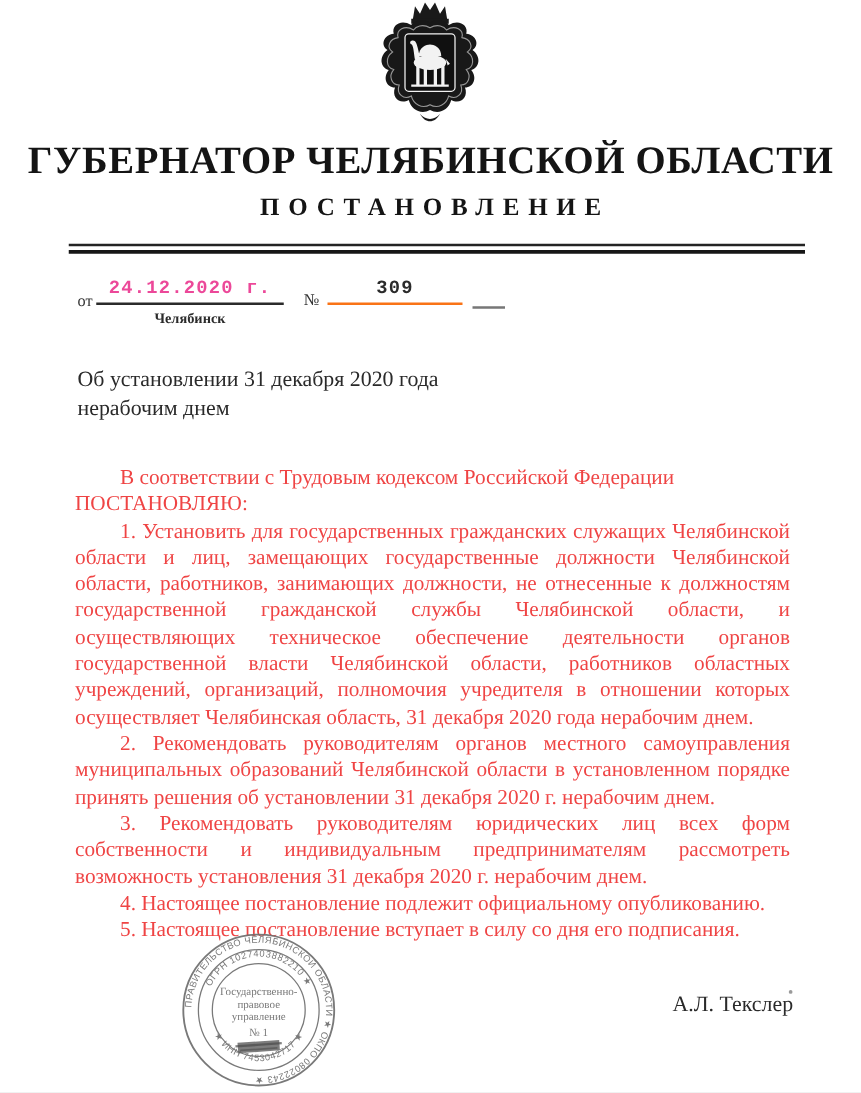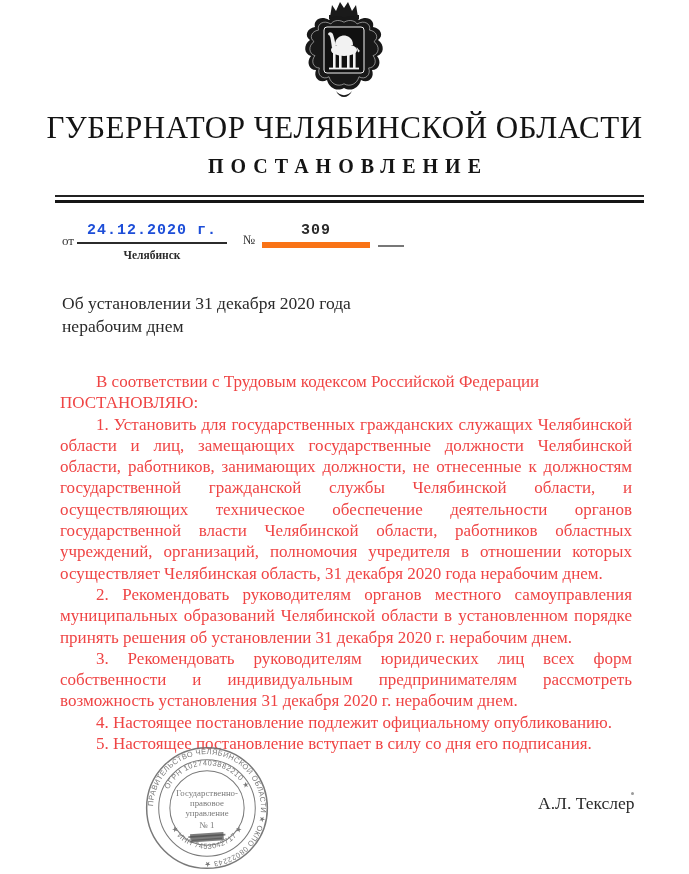--- a/index.html
+++ b/index.html
@@ -7,50 +7,50 @@
     position:relative; width:689px; height:874px; margin:0 auto;
     background:#ffffff; overflow:hidden;
     font-family:"Liberation Serif", serif; color:#262626;
   }
   
   .emblem { position:absolute; left:299px; top:0; width:90px; height:100px; }
 
   
   .org-title {
     position:absolute; top:110px; left:0; width:100%; text-align:center;
-    font-size:31px; font-weight:normal; letter-spacing:0.5px; color:#141414;
+    font-size:31px; font-weight:bold; letter-spacing:0.5px; color:#141414;
     white-space:nowrap;
   }
   .doc-type {
     position:absolute; top:155px; left:0; width:100%; text-align:center;
     font-size:20px; font-weight:bold; letter-spacing:7px; text-indent:7px;
     color:#141414; white-space:nowrap;
   }
   .rule {
     position:absolute; top:195px; left:55px; width:589px; height:3px;
     border-top:2px solid #232323; border-bottom:3px solid #161616;
   }
 
   
   .from-label { position:absolute; left:62px; top:233px; font-size:13px; color:#333; }
   .date-box {
     position:absolute; left:77px; top:222px; width:150px; text-align:center;
     font-family:"Liberation Mono", monospace; font-weight:bold; font-size:15px;
     letter-spacing:1px; padding-bottom:3px; border-bottom:2px solid #2b2b2b;
-    color:#1d4ed8;
+    color:#ec4899;
   }
   .city {
     position:absolute; left:77px; top:249px; width:150px; text-align:center;
     font-size:11.5px; font-weight:bold; color:#2b2b2b;
   }
   .num-label { position:absolute; left:243px; top:232px; font-size:13px; color:#333; }
   .num-box {
     position:absolute; left:262px; top:222px; width:108px; text-align:center;
     font-family:"Liberation Mono", monospace; font-weight:bold; font-size:15px;
-    letter-spacing:1px; padding-bottom:3px; border-bottom:6px solid #f97316;
+    letter-spacing:1px; padding-bottom:3px; border-bottom:2px solid #f97316;
     color:#2b2b2b;
   }
   .num-tail { position:absolute; left:378px; top:245px; width:26px; border-bottom:2px solid #777; }
 
   
   .subject {
     position:absolute; left:62px; top:292px; width:348px;
     font-size:17.5px; line-height:23px; color:#2a2a2a;
   }
 

